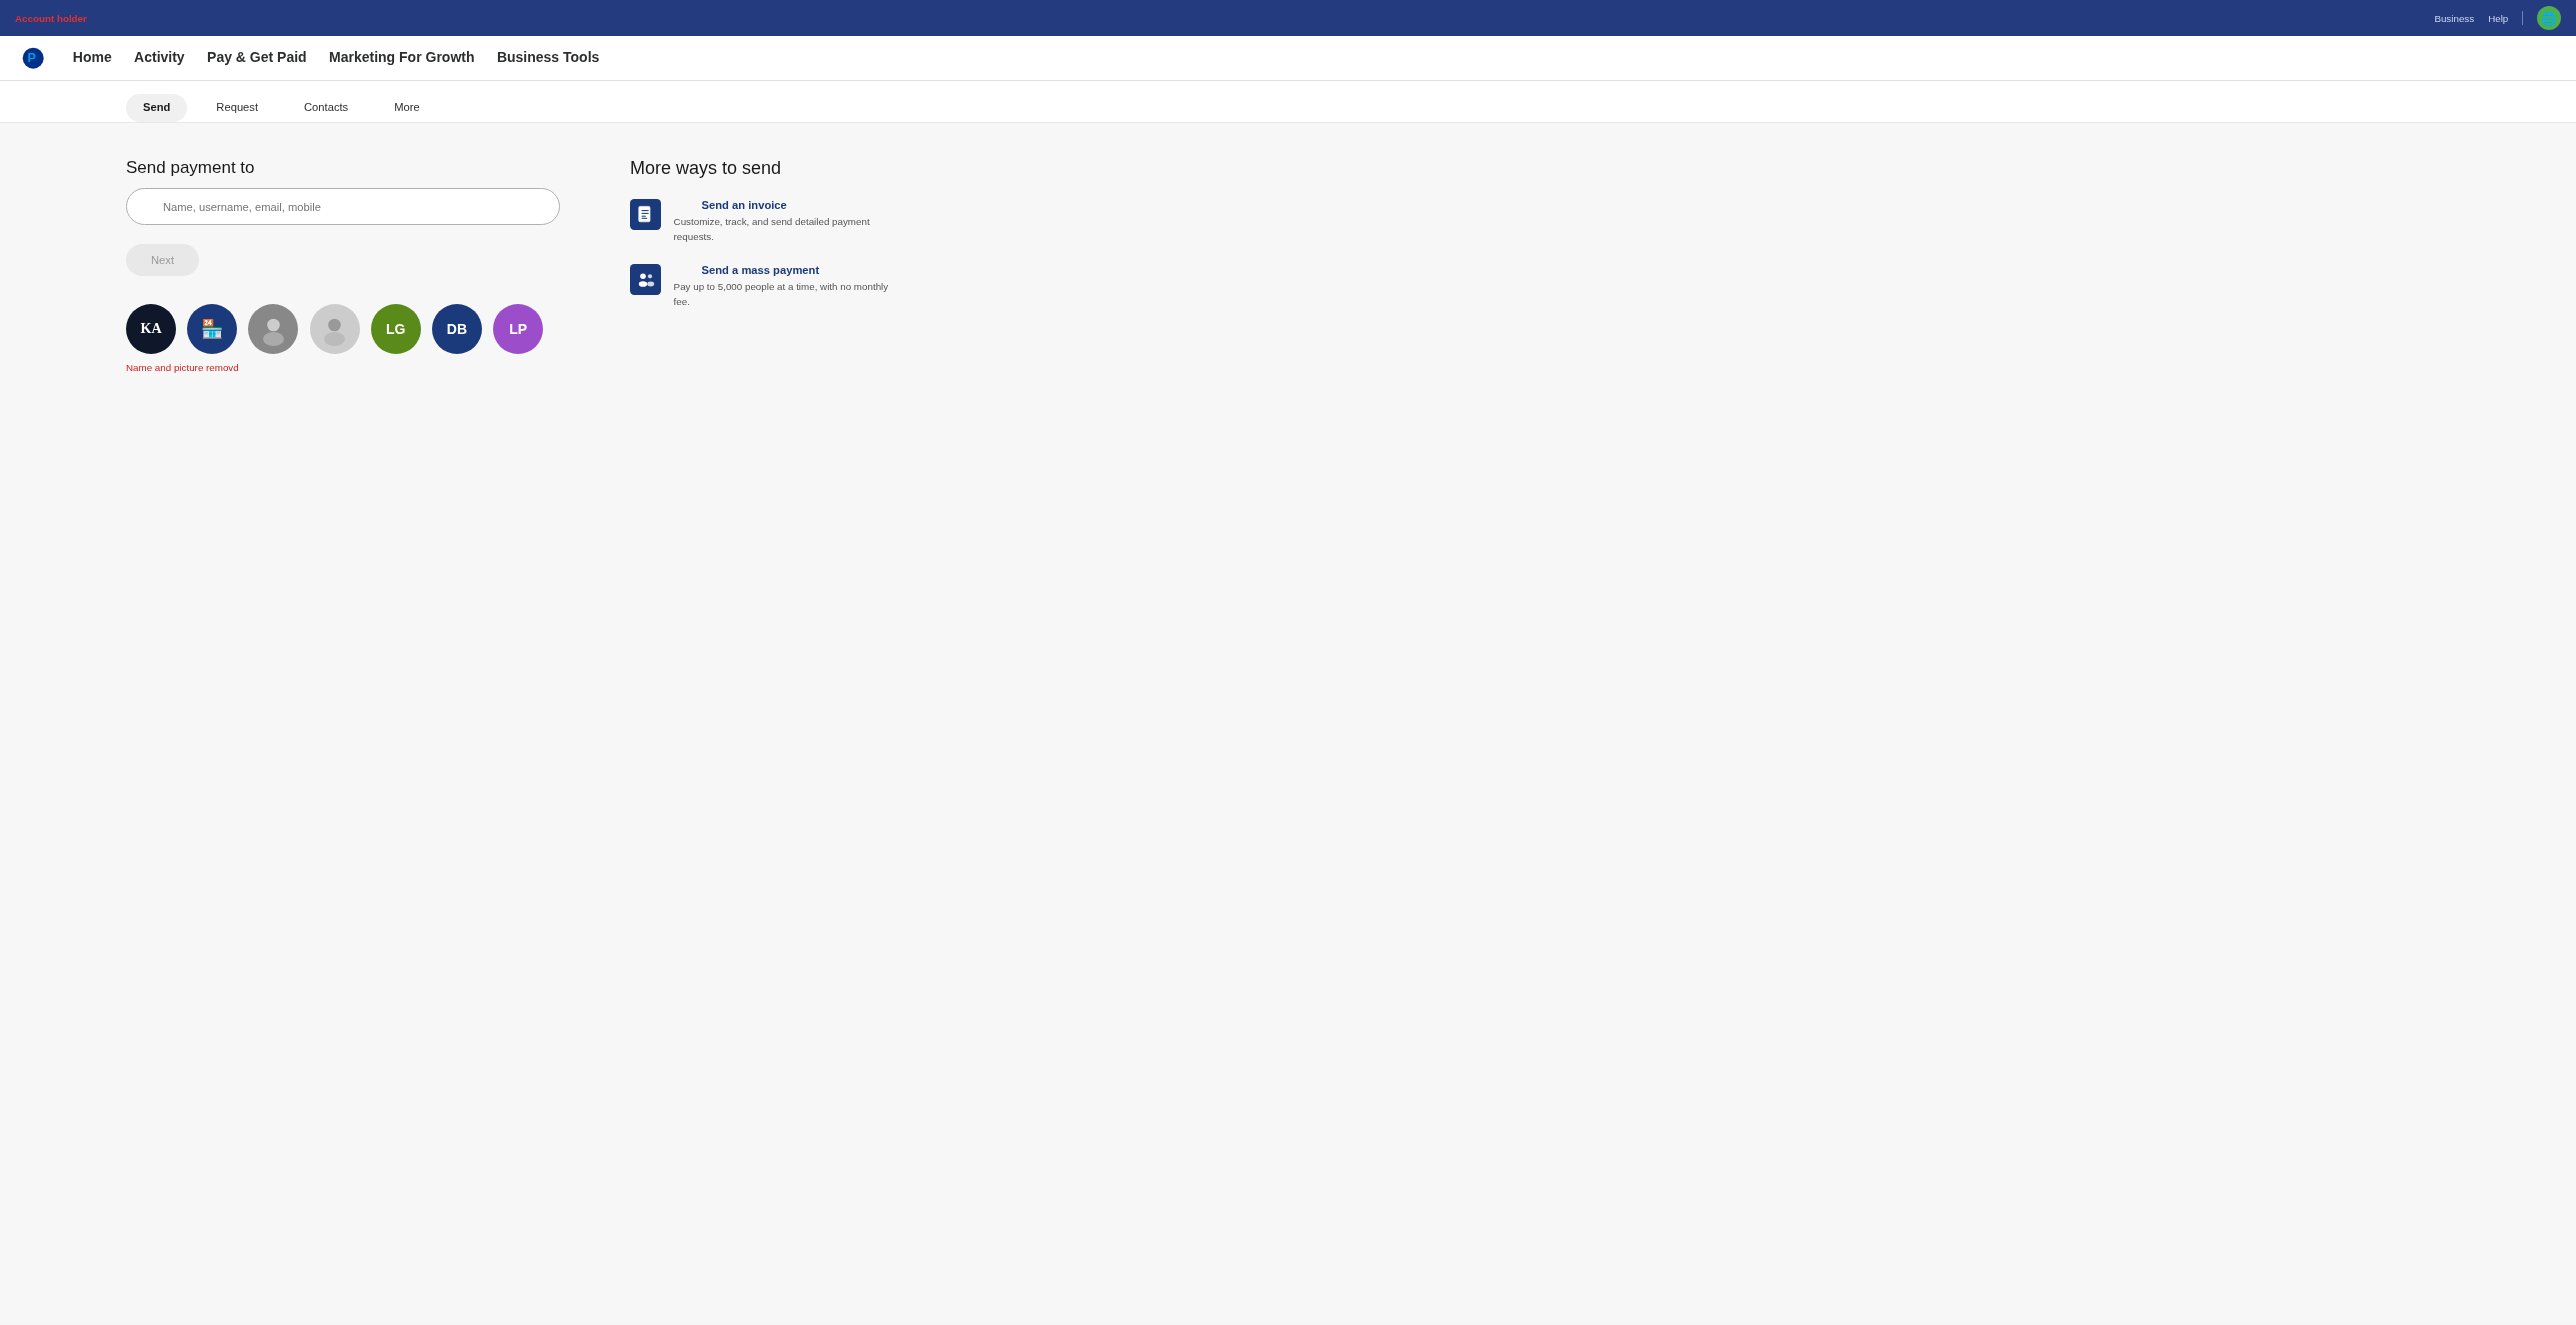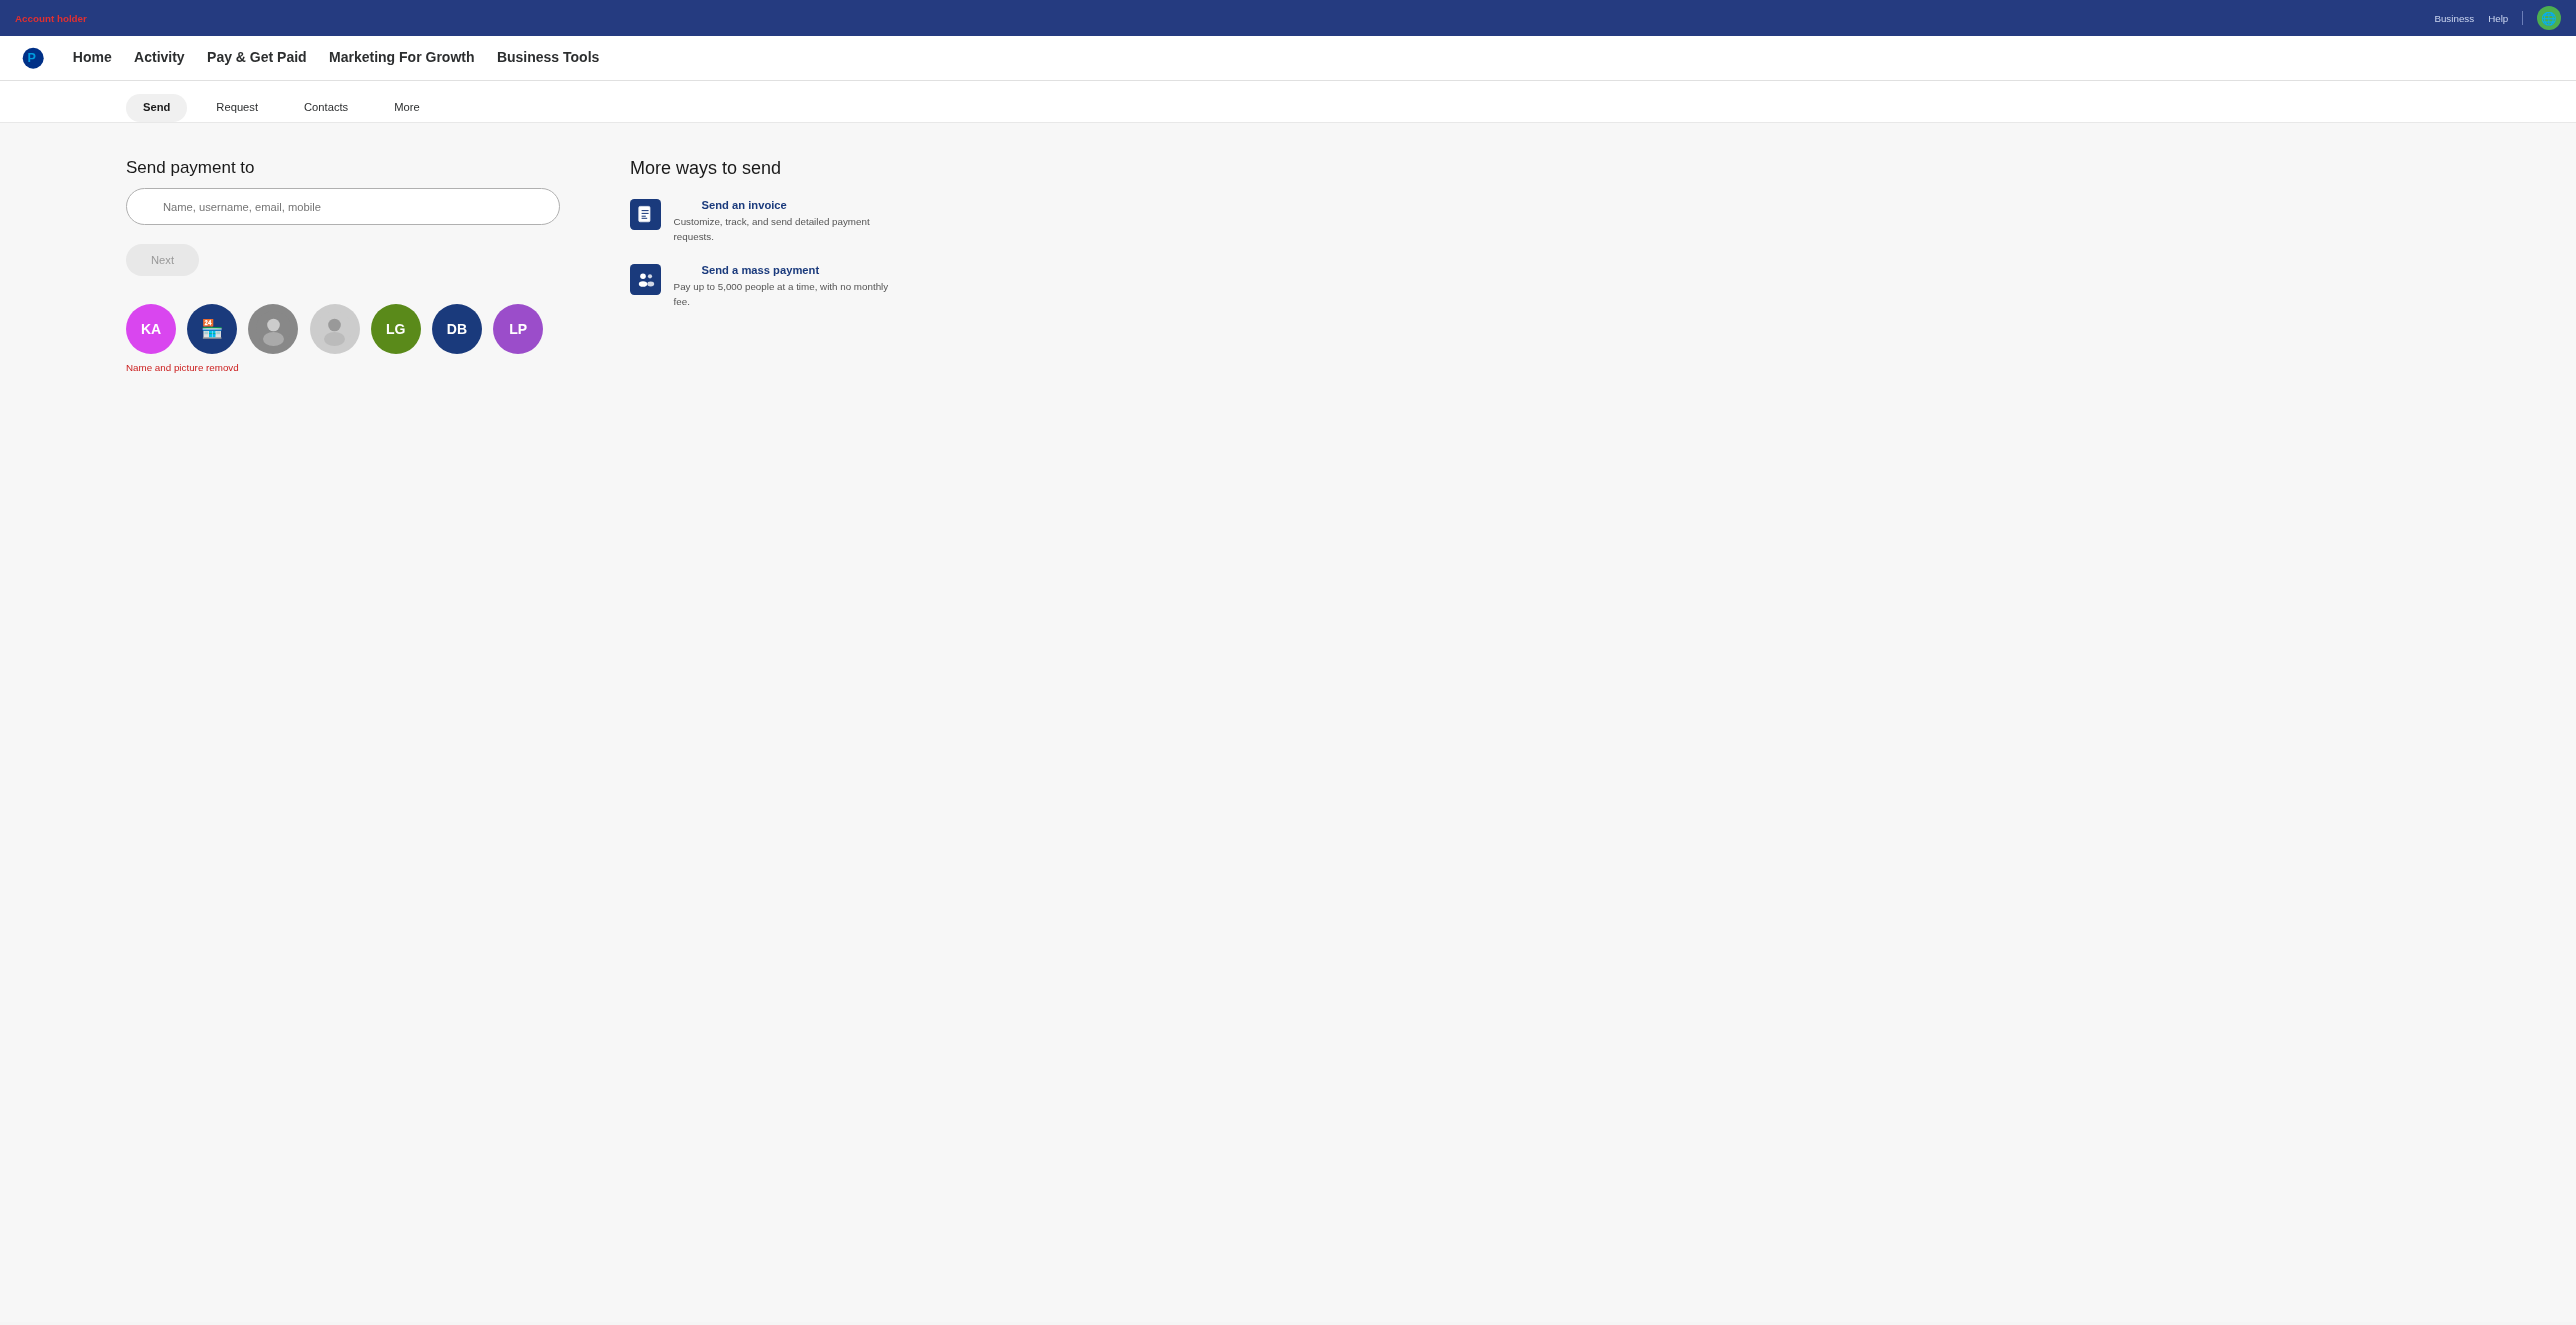--- a/index.html
+++ b/index.html
@@ -180,21 +180,21 @@
       display: flex;
       align-items: center;
       justify-content: center;
       font-size: 14px;
       font-weight: 700;
       color: #fff;
       cursor: pointer;
       flex-shrink: 0;
       overflow: hidden;
     }
-    .avatar-ka { background: #d946ef; }
+    .avatar-ka { background: #0f172a; font-family: Liberation Serif, serif; }
     .avatar-store { background: #1a3a7c; }
     .avatar-photo1 { background: #888; }
     .avatar-photo2 { background: #ccc; }
     .avatar-lg { background: #5a8a1a; }
     .avatar-db { background: #1a3a7c; }
     .avatar-lp { background: #9b4dca; }
 
     .removed-notice {
       color: #cc2020;
       font-size: 9.8px;

